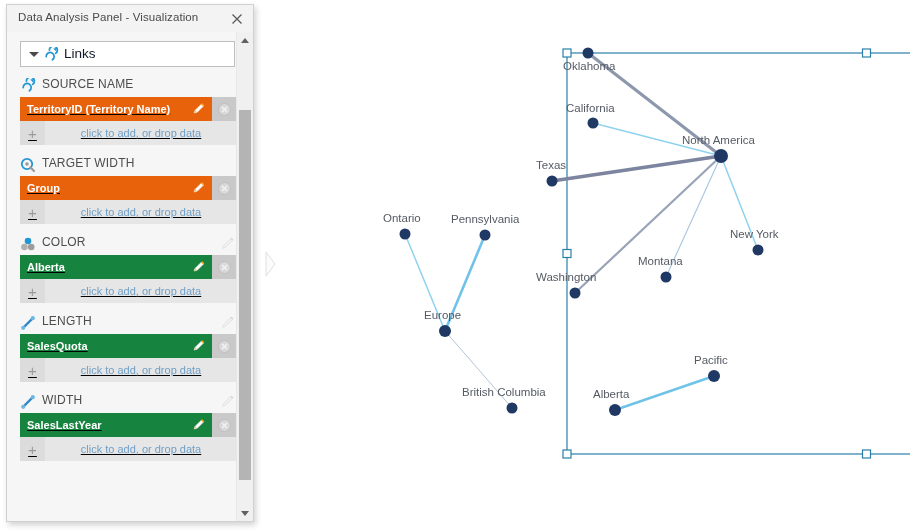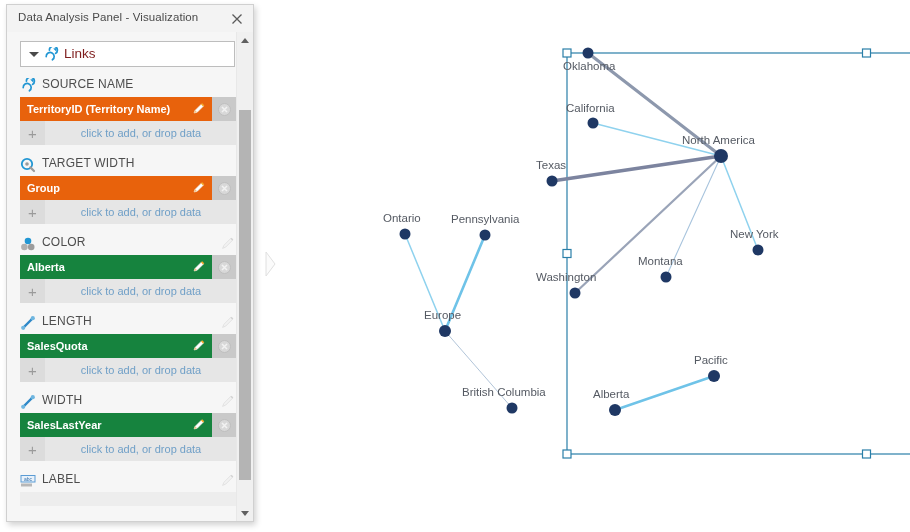--- a/index.html
+++ b/index.html
@@ -52,29 +52,29 @@
   .links-caret {
     position: absolute; left: 8px; top: 10px;
     width: 0; height: 0;
     border-left: 5px solid transparent;
     border-right: 5px solid transparent;
     border-top: 5px solid #4a4a4a;
   }
   .links-icon { position: absolute; left: 22px; top: 5px; width: 16px; height: 16px; }
   .links-label {
     position: absolute; left: 43px; top: 4px;
-    font-size: 13.5px; color: #7f1d1d;
+    font-size: 13.5px; color: #0f172a;
   }
 
   
   .groups {
     position: absolute; left: 13px; top: 43px;
     width: 217px; bottom: 0;
   }
-  .group { position: relative; }
+  .group { position: relative; text-decoration: underline; }
   .group-head {
     position: relative; height: 22px;
   }
   .group-head-icon {
     position: absolute; left: 0px; top: 3px; width: 16px; height: 16px;
   }
   .group-head-label {
     position: absolute; left: 22px; top: 2px;
     font-size: 12px; color: #4d4d4d; letter-spacing: .2px;
   }
@@ -345,35 +345,20 @@
                 <svg width="15" height="15" viewBox="0 0 15 15">
                   <circle cx="7.5" cy="7.5" r="6" fill="#d8d8d8" stroke="#bfbfbf" stroke-width="1"></circle>
                   <path d="M5 5 L10 10 M10 5 L5 10" stroke="#f2f2f2" stroke-width="1.5"></path>
                 </svg>
               </div>
             </div>
             <div class="drop-zone">
               <div class="drop-plus">+</div>
               <div class="drop-text">click to add, or drop data</div>
             </div>
-          </div>
-          <div class="group">
-            <div class="group-head">
-              <span class="group-head-icon"><svg width="16" height="16" viewBox="0 0 16 16">
-                  <rect x="1" y="2.5" width="14" height="6.5" fill="#e8f1fa" stroke="#5a9bd4" stroke-width="1"></rect>
-                  <text x="8" y="7.8" font-size="5" text-anchor="middle" fill="#2f6da8" font-family="Liberation Sans, sans-serif">abc</text>
-                  <rect x="1" y="10.5" width="11" height="3" fill="#b7b7b7"></rect>
-                </svg></span>
-              <span class="group-head-label">LABEL</span>
-              <span class="group-head-pencil"><svg width="15" height="15" viewBox="0 0 15 15">
-                  <path d="M2.6 12.4 L4 9.2 L11 2.2 L12.8 4 L5.8 11 Z" fill="#efefef" stroke="#c9c9c9" stroke-width=".8"></path>
-                  <path d="M11 2.2 L12.8 4" stroke="#b9b9b9" stroke-width="1.6"></path>
-                </svg></span>
-            </div>
-            <div class="drop-zone" style="background: rgb(237, 237, 237); height: 14px;"></div>
           </div>
         </div>
 
       <div class="scrollbar">
         <div class="sb-up">
             <div class="sb-arrow-up"></div>
           </div>
         <div class="sb-thumb" id="sb-thumb" style="top: 78px; height: 370px;"></div>
         <div class="sb-down">
             <div class="sb-arrow-down"></div>

